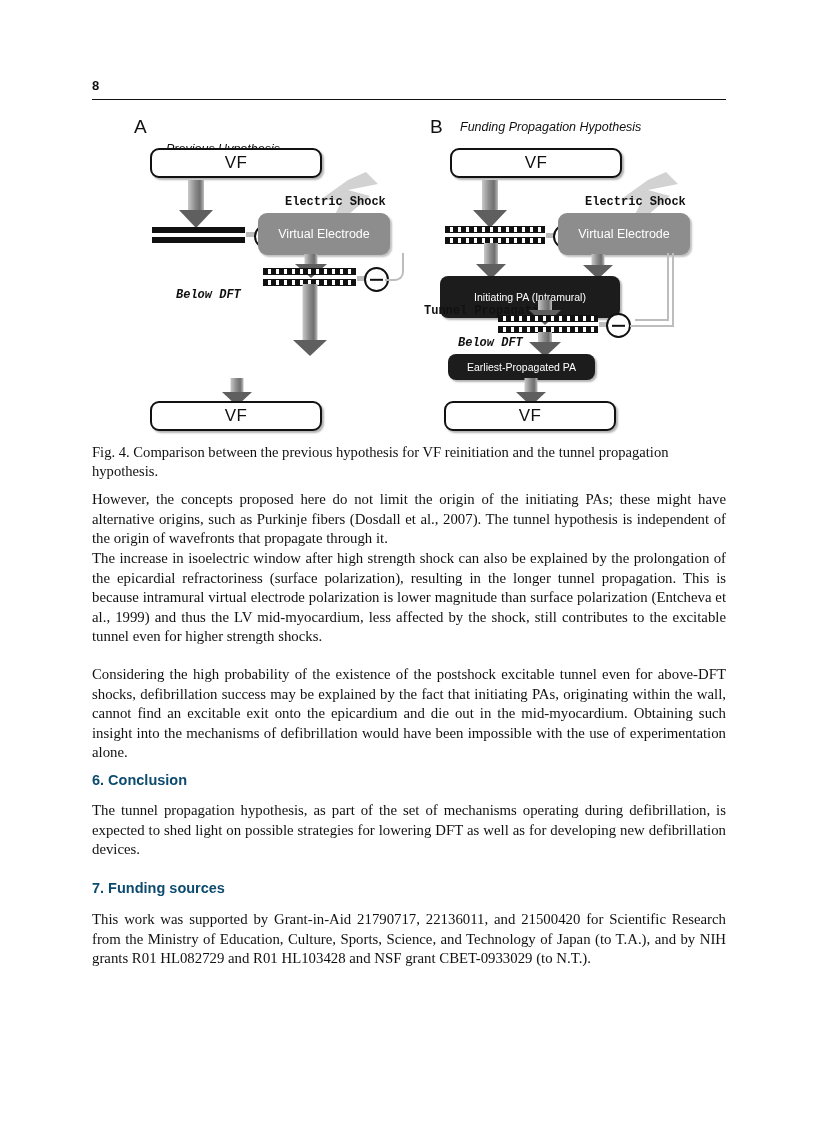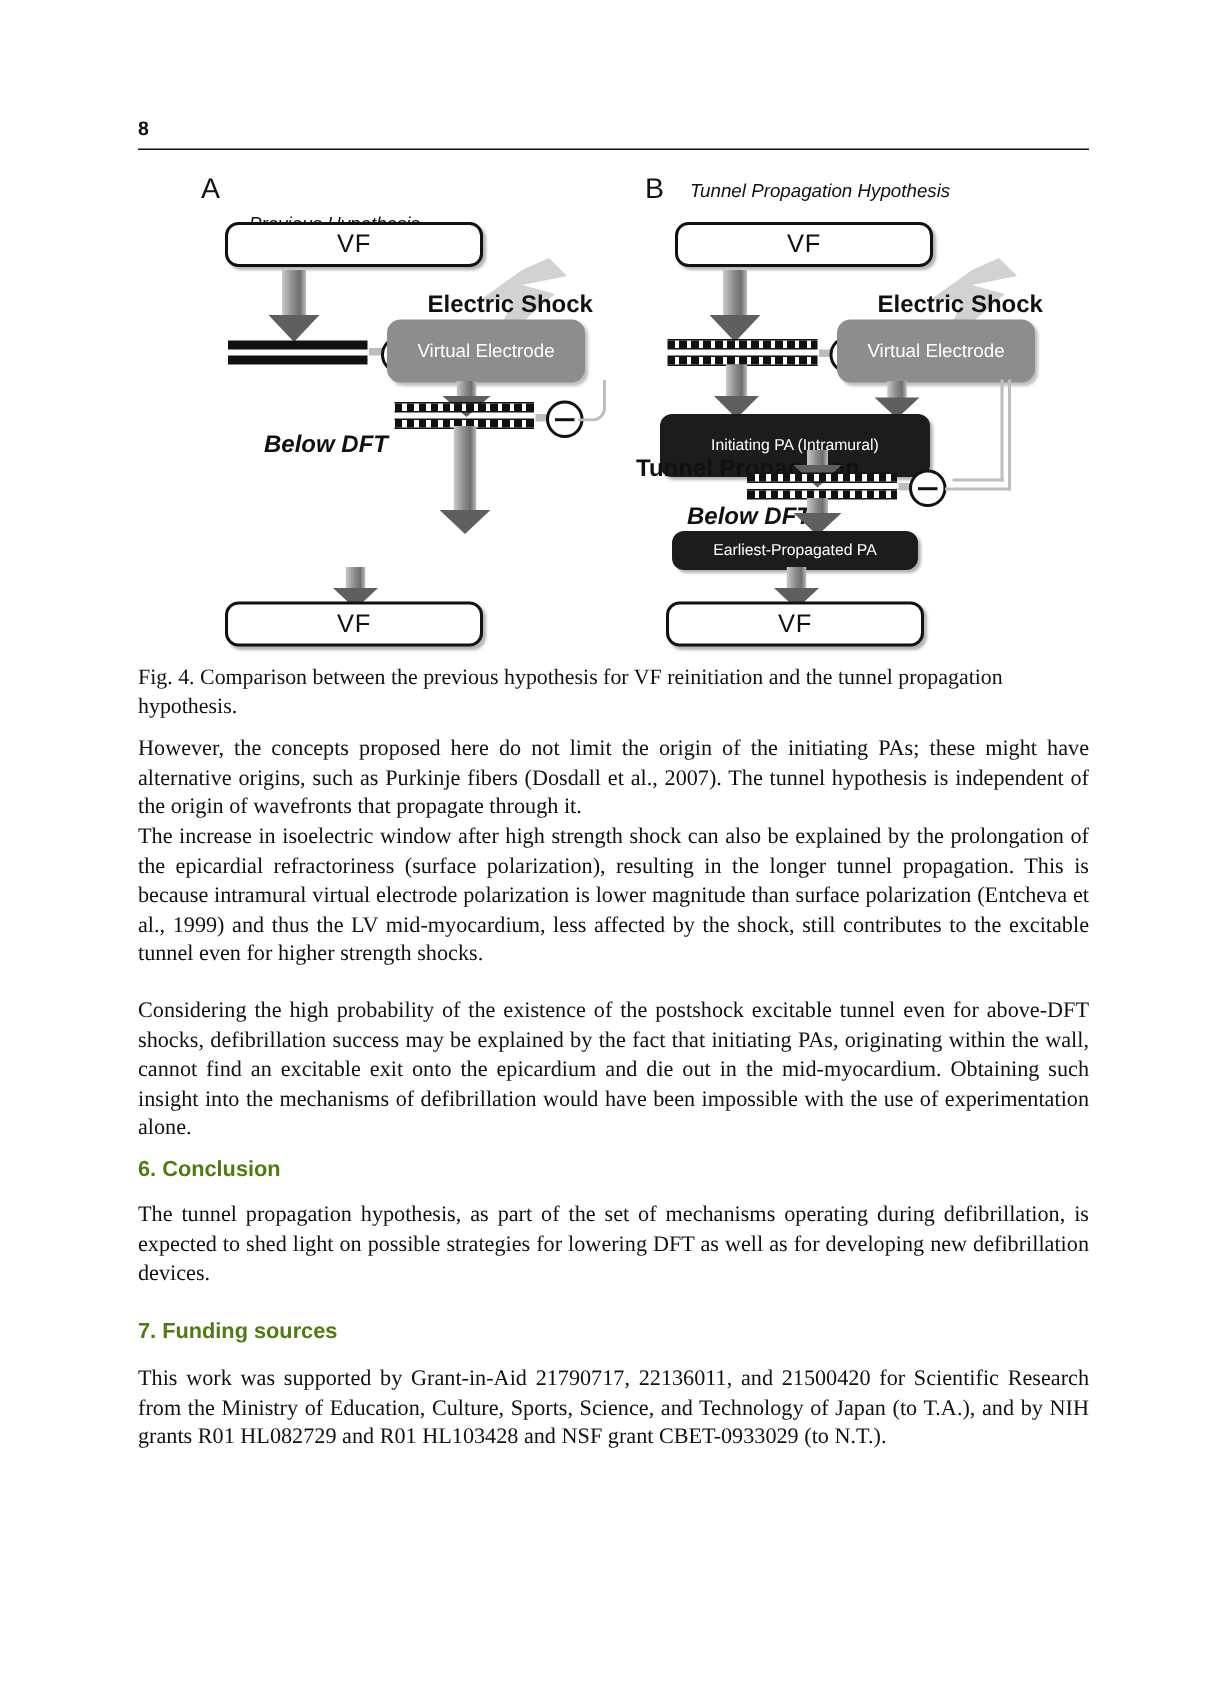--- a/index.html
+++ b/index.html
@@ -108,42 +108,42 @@
     content:"";position:absolute;left:4px;right:4px;top:50%;
     height:2.4px;background:#111;transform:translateY(-50%);
   }
   .nub{position:absolute;height:5px;background:#bdbdbd;}
 
   
   .hook{position:absolute;border:1.6px solid #bdbdbd;background:transparent;}
 
   .fig-label{
     position:absolute;
-    font-family:Liberation Sans, sans-serif;
-    font-size:16px;color:#111;white-space:nowrap;
+    font-family:Liberation Mono, monospace;
+    font-size:12px;color:#111;white-space:nowrap;
   }
   .fig-label.ital{font-style:italic;font-weight:600;}
   .fig-label.bold{font-weight:700;}
 
   .bolt{position:absolute;}
 
   
   .caption{
     position:absolute;left:92px;top:443px;width:600px;
     font-size:14.6px;line-height:19px;text-align:left;
   }
   .para{
     position:absolute;left:92px;width:634px;
     font-size:14.8px;line-height:19.6px;text-align:justify;
     text-justify:inter-word;
   }
   .heading{
     position:absolute;left:92px;
     font-family:"Liberation Sans", sans-serif;
-    font-weight:bold;font-size:14.5px;color:#4d7c0f;text-align:center;
+    font-weight:bold;font-size:14.5px;color:#0c4a6e;text-align:center;
   }
 </style>
 </head>
 <body>
 
 <div class="page">
 
   <div class="header">
     <div class="pagenum">8</div>
     <div class="rule"></div>
@@ -204,21 +204,21 @@
         <div class="shaft" style="width:13px;height:16px;"></div>
         <div class="head" style="top:14px;border-left-width:15px;border-right-width:15px;border-top-width:14px;"></div>
       </div>
 
       <div class="vfbox" style="left:30px;top:291px;width:172px;height:30px;">VF</div>
     </div>
 
     <div class="panel panelB">
 
       <div class="panel-letter" style="left:10px;top:6px;">B</div>
-      <div class="panel-title" style="left:40px;top:10px;">Tunnel Propagation Hypothesis</div>
+      <div class="panel-title" style="left:40px;top:10px;">Funding Propagation Hypothesis</div>
 
       <div class="vfbox" style="left:30px;top:38px;width:172px;height:30px;">VF</div>
 
       <div class="arrow" style="left:52px;top:70px;width:36px;height:48px;">
         <div class="shaft" style="width:16px;height:32px;"></div>
         <div class="head" style="top:30px;border-left-width:17px;border-right-width:17px;border-top-width:18px;"></div>
       </div>
 
       <div class="tissue" style="left:25px;top:116px;width:100px;height:20px;">
         <div class="bar dashed" style="top:0;"></div>
@@ -264,21 +264,21 @@
       <div class="hook" style="left:210px;top:143px;width:42px;height:72px;border-top:none;border-left:none;border-right:2px solid #bdbdbd;border-bottom:2px solid #bdbdbd;border-radius:0 0 0 0;"></div>
       <div class="hook" style="left:215px;top:143px;width:32px;height:66px;border-top:none;border-left:none;border-right:2px solid #bdbdbd;border-bottom:2px solid #bdbdbd;"></div>
 
       <div class="fig-label ital" style="left:38px;top:226px;">Below DFT</div>
 
       <div class="arrow" style="left:108px;top:222px;width:34px;height:28px;">
         <div class="shaft" style="width:14px;height:12px;"></div>
         <div class="head" style="top:10px;border-left-width:16px;border-right-width:16px;border-top-width:15px;"></div>
       </div>
 
-      <div class="darkbox" style="left:28px;top:244px;width:164px;height:26px;">Earliest-Propagated PA</div>
+      <div class="darkbox" style="left:28px;top:244px;width:147px;height:26px;">Earliest-Propagated PA</div>
 
       <div class="arrow" style="left:95px;top:268px;width:32px;height:30px;">
         <div class="shaft" style="width:13px;height:16px;"></div>
         <div class="head" style="top:14px;border-left-width:15px;border-right-width:15px;border-top-width:14px;"></div>
       </div>
 
       <div class="vfbox" style="left:24px;top:291px;width:172px;height:30px;">VF</div>
     </div>
   </div>
 

